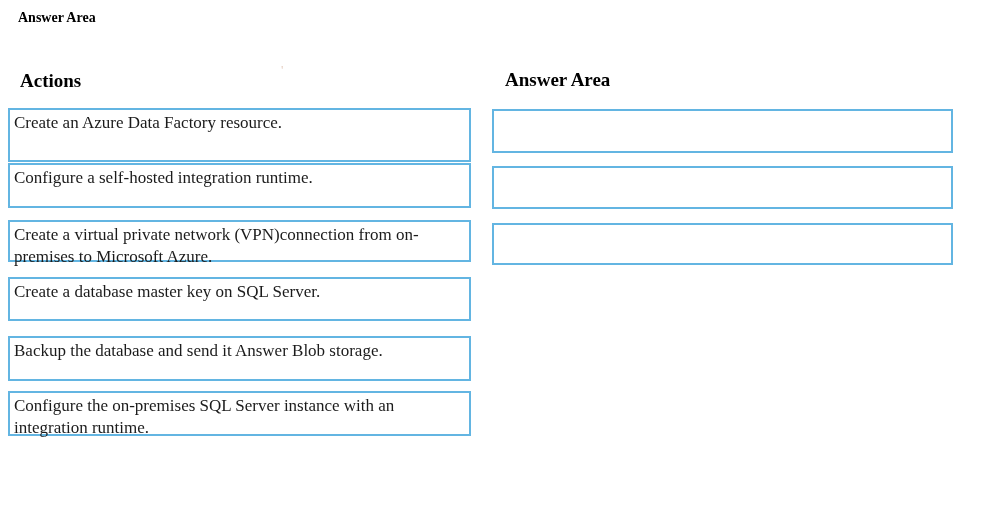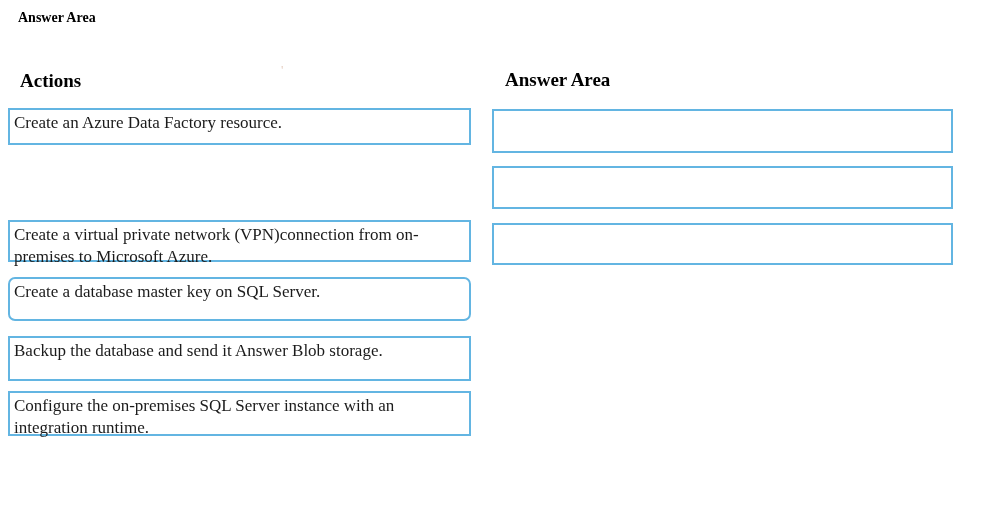--- a/index.html
+++ b/index.html
@@ -72,27 +72,28 @@
 <div class="canvas">
 
   <div class="top-label">Answer Area</div>
 
   <span class="artifact">'</span>
 
   <div class="col-heading actions-heading">Actions</div>
 
   <div class="col-heading answer-heading">Answer Area</div>
 
-  <div class="box action-box" style="top:108px; height:37px;">Create an Azure Data Factory resource.</div>
+  <div class="box action-box" style="top:108px; height:54px;">Create an Azure Data Factory resource.</div>
 
+  <div class="box action-box" style="top:163px; height:45px;">Configure a self-hosted integration runtime.</div>
 
   <div class="box action-box" style="top:220px; height:42px;">Create a virtual private network (VPN)connection from on-
 premises to Microsoft Azure.</div>
 
-  <div class="box action-box" style="top:277px; height:44px;border-radius:7px;">Create a database master key on SQL Server.</div>
+  <div class="box action-box" style="top:277px; height:44px;">Create a database master key on SQL Server.</div>
 
   <div class="box action-box" style="top:336px; height:45px;">Backup the database and send it Answer Blob storage.</div>
 
   <div class="box action-box" style="top:391px; height:45px;">Configure the on-premises SQL Server instance with an
 integration runtime.</div>
 
   <div class="box answer-slot" style="top:109px; height:44px;"></div>
 
   <div class="box answer-slot" style="top:166px; height:43px;"></div>
 

